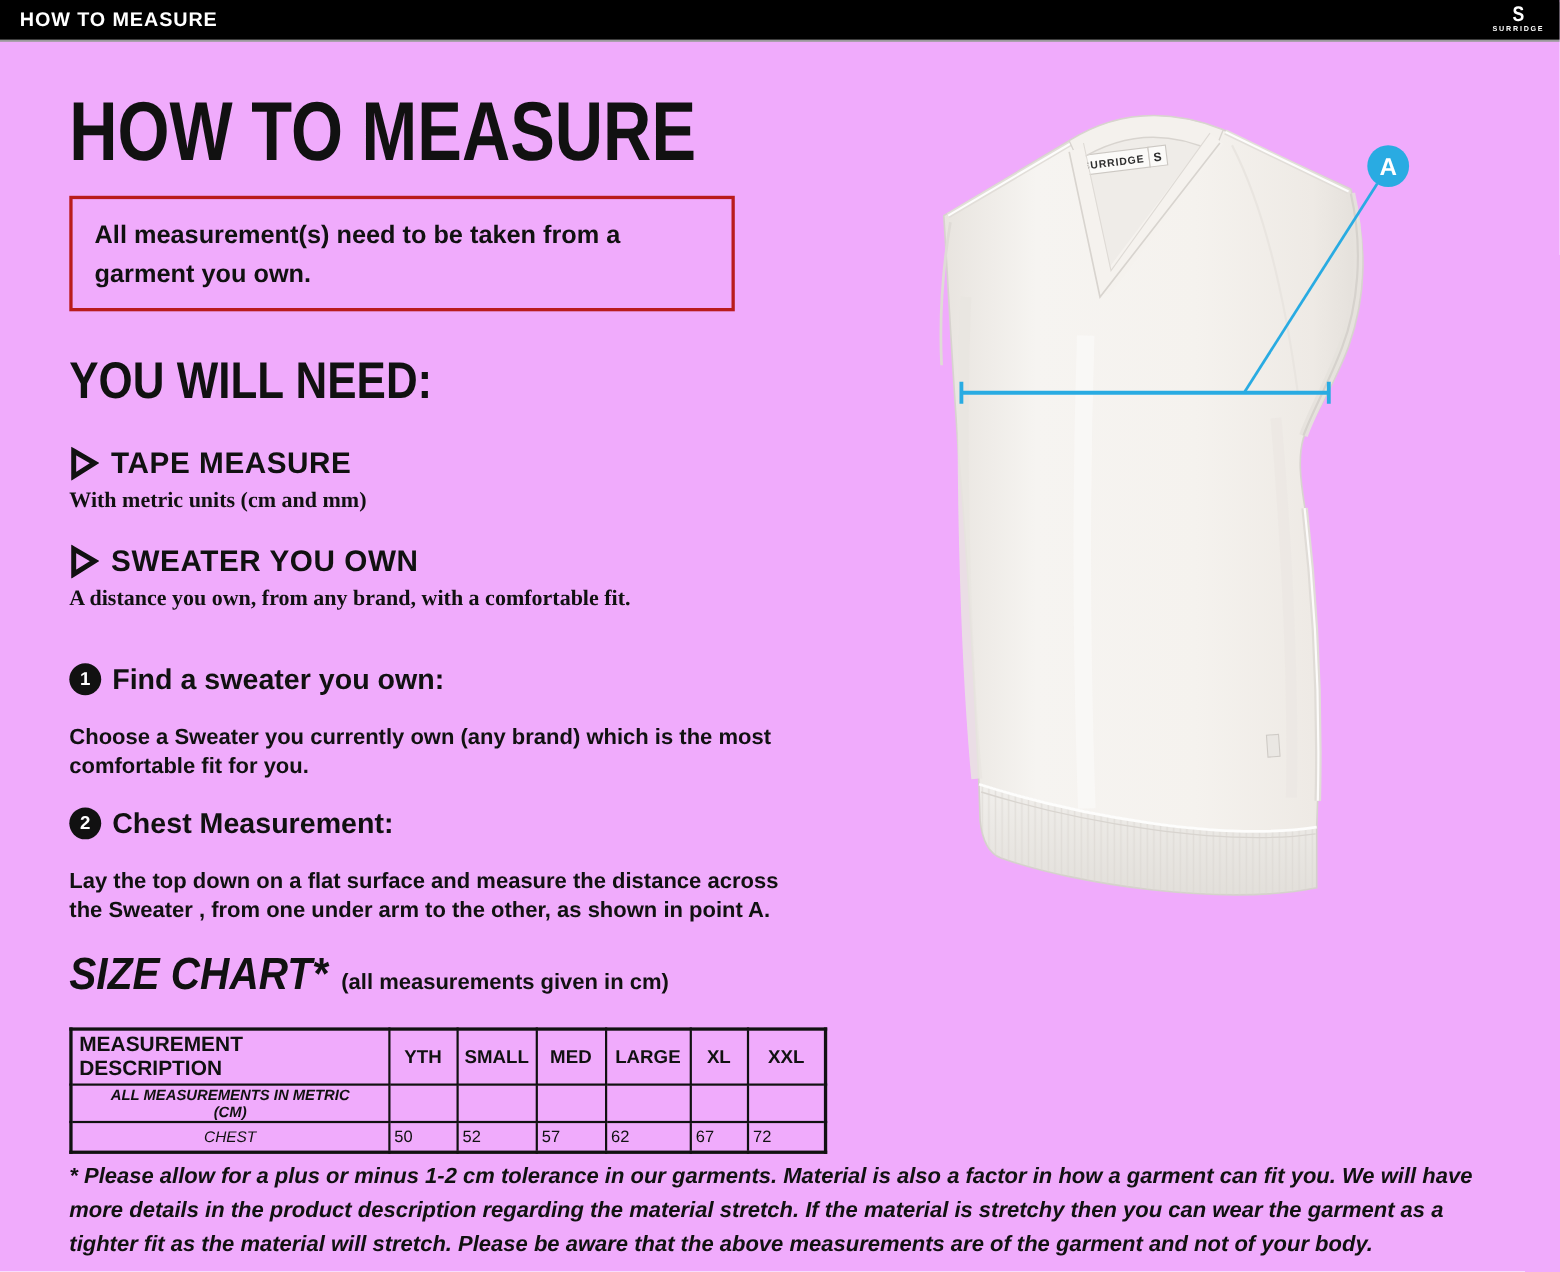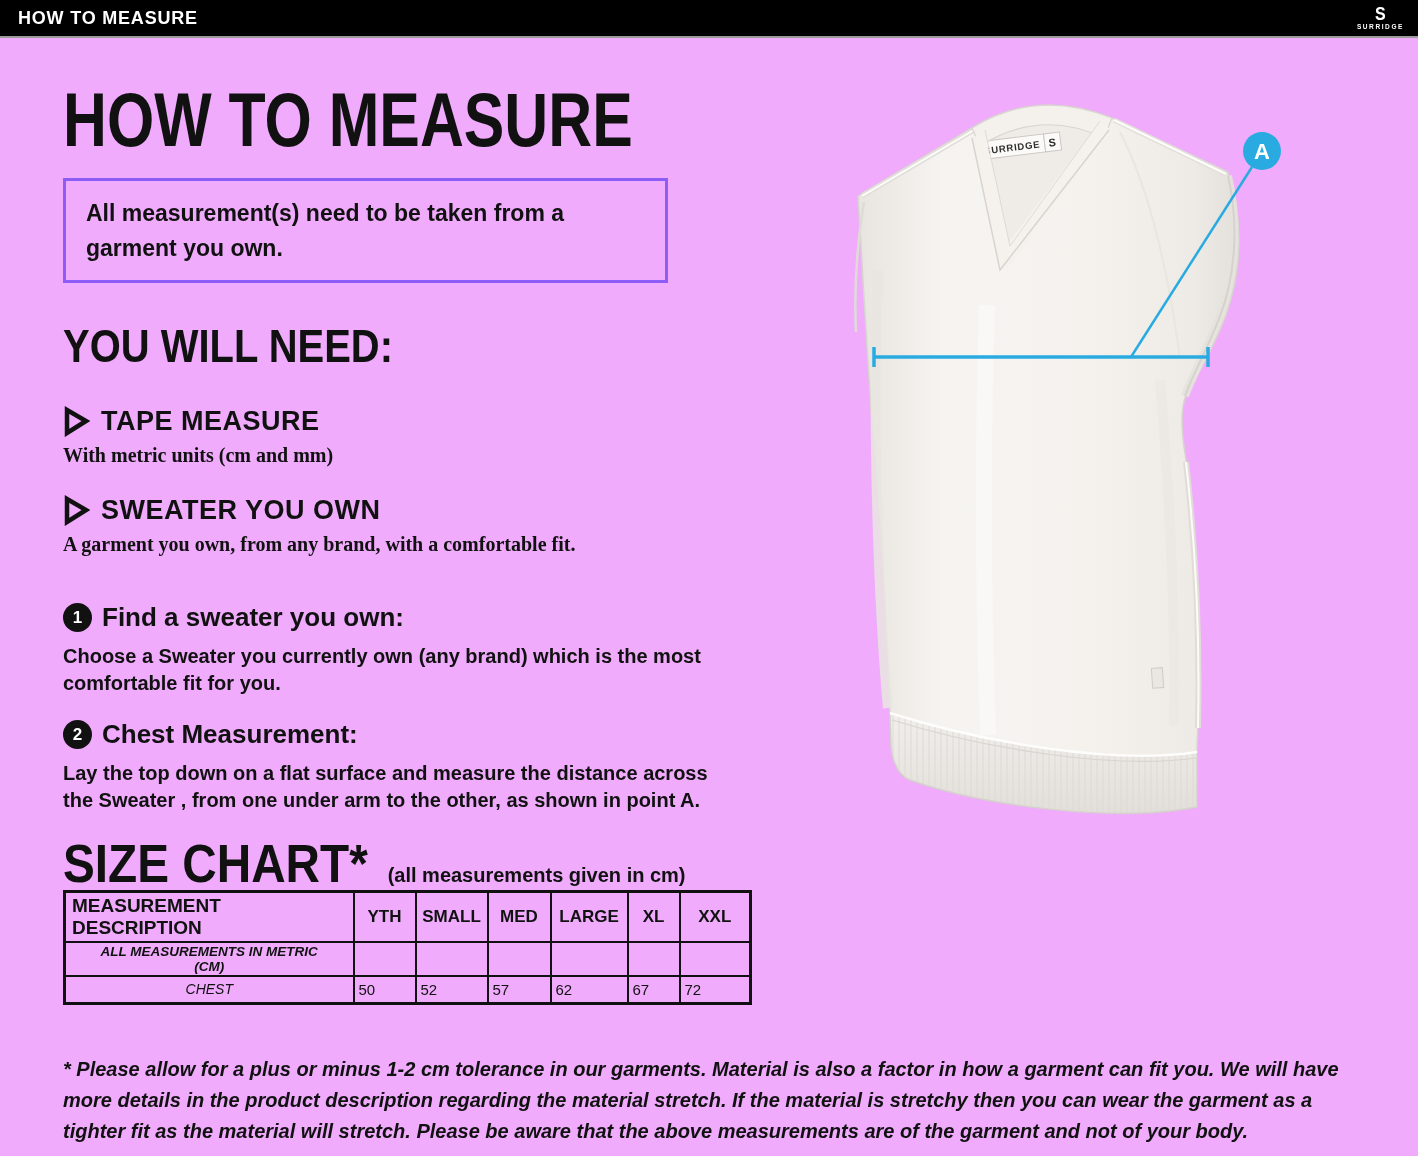--- a/index.html
+++ b/index.html
@@ -15,45 +15,45 @@
   .logo-s{font-size:16px;font-weight:bold;transform:scaleY(1.2);}
   .logo-text{font-size:6.5px;font-weight:bold;letter-spacing:1.6px;margin-top:2px;}
 
   
   .left-col{position:absolute;left:63px;top:36px;width:712px;}
   .cond{display:inline-block;transform:scaleX(0.8);transform-origin:left center;white-space:nowrap;}
   .cond-85{display:inline-block;transform:scaleX(0.85);transform-origin:left center;white-space:nowrap;}
   .cond-90{display:inline-block;transform:scaleX(0.9);transform-origin:left center;white-space:nowrap;}
 
   .page-title{margin:46px 0 0;font-size:76px;line-height:1;font-weight:bold;letter-spacing:0;}
-  .notice-box{margin-top:20px;width:605px;box-sizing:border-box;border:3px solid #8b5cf6;padding:15px 20px;}
+  .notice-box{margin-top:20px;width:605px;box-sizing:border-box;border:3px solid #b91c1c;padding:15px 20px;}
   .notice-box p{margin:0;font-size:23px;font-weight:bold;line-height:1.5;}
 
   .ywn-heading{margin:39px 0 0;font-size:47px;line-height:1;font-weight:bold;}
 
   .need-item{margin-top:27px;}
   .need-item.first{margin-top:37px;}
   .need-title-row{display:flex;align-items:center;gap:11px;}
   .tri-icon{width:27px;height:31px;flex:0 0 auto;}
   .need-title{font-size:27px;font-weight:bold;letter-spacing:0.5px;}
   .need-desc{margin:6px 0 0;font-size:20px;font-weight:bold;line-height:1.25;font-family:Liberation Serif, serif;}
 
   .step{margin-top:22px;}
   .step.first{margin-top:45px;}
   .step-title-row{display:flex;align-items:center;gap:10px;}
   .step-num{width:29px;height:29px;border-radius:50%;background:#111;color:#fff;font-size:17px;
     font-weight:bold;display:flex;align-items:center;justify-content:center;flex:0 0 auto;}
   .step-title{font-size:26px;font-weight:bold;}
-  .step-desc{margin:10px 0 0;font-size:20px;font-weight:bold;line-height:1.35;width:680px;}
+  .step-desc{margin:24px 0 0;font-size:20px;font-weight:bold;line-height:1.35;width:680px;}
 
   .size-chart-head{margin-top:23px;display:flex;align-items:baseline;}
-  .sc-title{font-size:53px;font-weight:bold;line-height:1;}
+  .sc-title{font-size:41px;font-weight:bold;line-height:1;font-style:italic;}
   .sc-sub{font-size:20px;font-weight:bold;margin-left:-14px;}
 
-  table.size-chart{border-collapse:collapse;border:3px solid #111;table-layout:fixed;}
+  table.size-chart{margin-top:28px;border-collapse:collapse;border:3px solid #111;table-layout:fixed;}
   .size-chart th,.size-chart td{border:2px solid #111;box-sizing:border-box;overflow:hidden;}
   .size-chart th{height:38px;font-size:17px;font-weight:bold;padding:2px 4px;}
   .size-chart th.desc{font-size:19px;text-align:left;padding:2px 6px;}
   .size-chart td{height:27px;font-size:15px;text-align:left;padding:1px 4px;font-weight:normal;}
   .size-chart td.rowlabel{font-size:13.5px;font-weight:bold;text-align:center;padding:1px 18px;font-style:italic;}
   .size-chart td.rowlabel.light{font-weight:normal;font-size:14px;}
 
   .footnote{position:absolute;left:63px;top:1054px;width:1296px;margin:0;
     font-size:20px;font-weight:bold;font-style:italic;line-height:1.55;}
 
@@ -98,21 +98,21 @@
       <p class="need-desc">With metric units (cm and mm)</p>
     </div>
 
     <div class="need-item">
       <div class="need-title-row">
         <svg class="tri-icon" viewBox="0 0 27 31">
           <path d="M4 4 L23 15 L4 27 Z" fill="none" stroke="#111" stroke-width="4.5" stroke-linejoin="miter"></path>
         </svg>
         <span class="need-title">SWEATER YOU OWN</span>
       </div>
-      <p class="need-desc">A garment you own, from any brand, with a comfortable fit.</p>
+      <p class="need-desc">A distance you own, from any brand, with a comfortable fit.</p>
     </div>
 
     <div class="step first">
       <div class="step-title-row">
         <span class="step-num">1</span>
         <span class="step-title">Find a sweater you own:</span>
       </div>
       <p class="step-desc">Choose a Sweater you currently own (any brand) which is the most comfortable fit for you.</p>
     </div>
 

